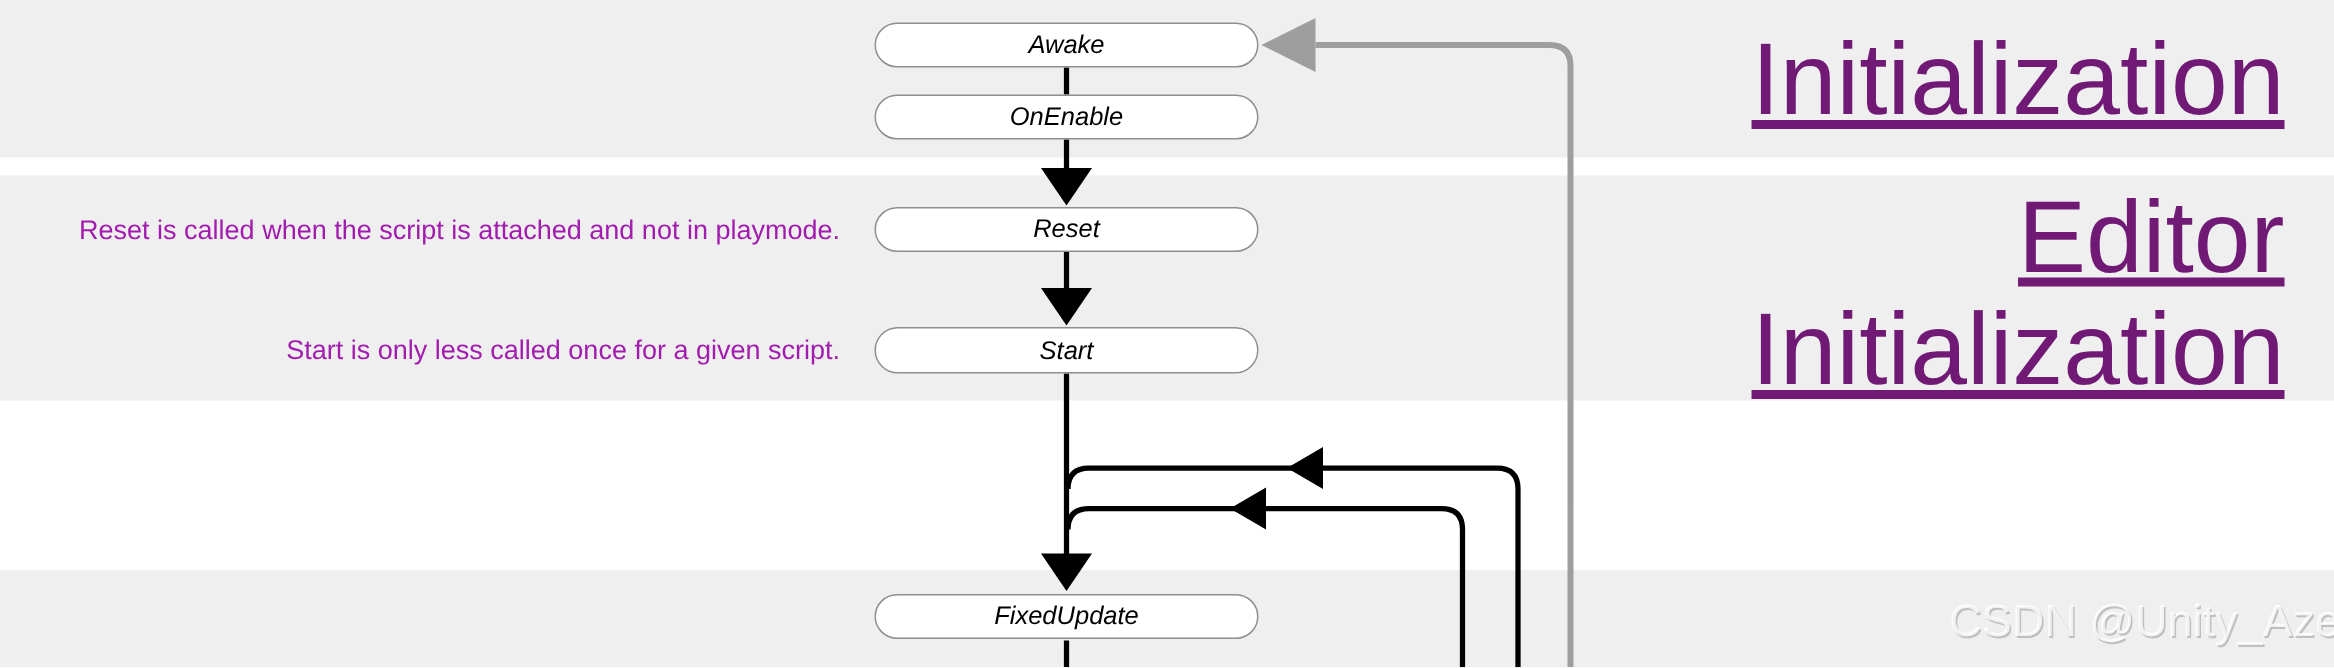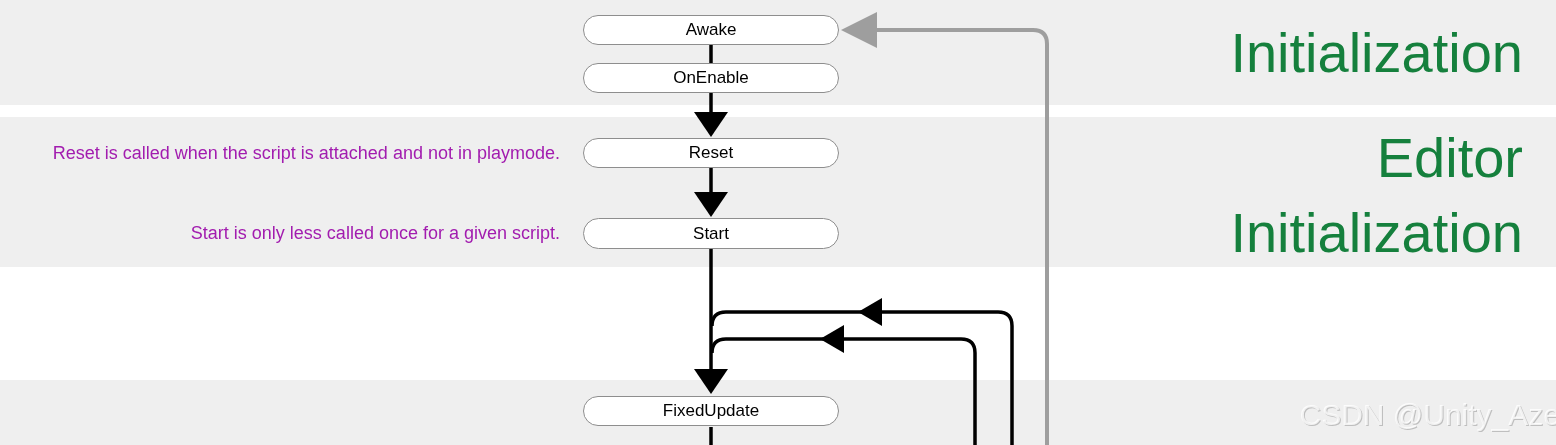--- a/index.html
+++ b/index.html
@@ -24,24 +24,25 @@
     align-items: center;
     justify-content: flex-end;
     box-sizing: border-box;
     padding-right: 33px;
   }
   .band-1 { top: 0;    height: 105px; }
   .band-2 { top: 117px; height: 82px; }
   .band-3 { top: 198px; height: 69px; }
   .band-4 { top: 380px; height: 65px; }
   .section-label {
-    font-size: 56px;
+    font-size: 68px;
     line-height: 1;
-    color: #15803d;
+    color: #701a75;
     white-space: nowrap;
+    text-decoration: underline;
   }
   #flow-svg {
     position: absolute;
     top: 0;
     left: 0;
     width: 1556px;
     height: 445px;
   }
   .node {
     position: absolute;
@@ -51,20 +52,21 @@
     box-sizing: border-box;
     background: #ffffff;
     border: 1.5px solid #8e8e8e;
     border-radius: 16px;
     display: flex;
     align-items: center;
     justify-content: center;
     font-size: 17px;
     color: #000000;
     white-space: nowrap;
+    font-style: italic;
   }
   .node-awake       { top: 15px; }
   .node-onenable    { top: 63px; }
   .node-reset       { top: 138px; }
   .node-start       { top: 218px; height: 31px; }
   .node-fixedupdate { top: 396px; }
   .annotation {
     position: absolute;
     right: 996px;
     text-align: right;

